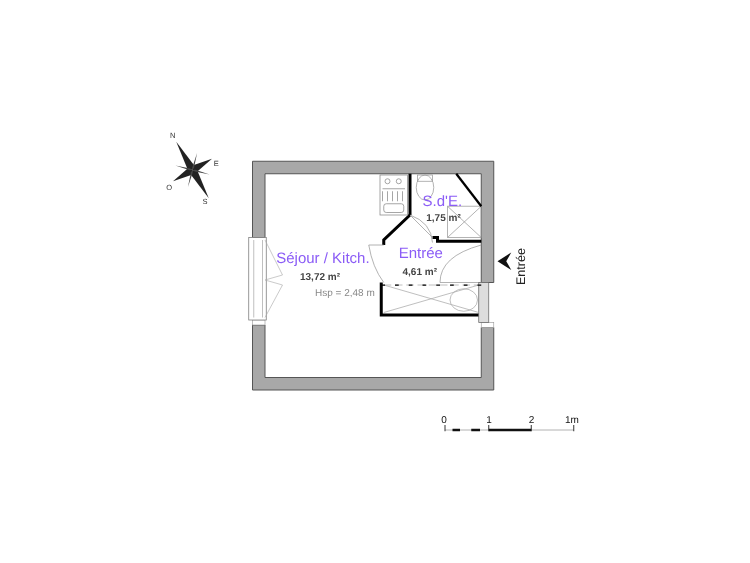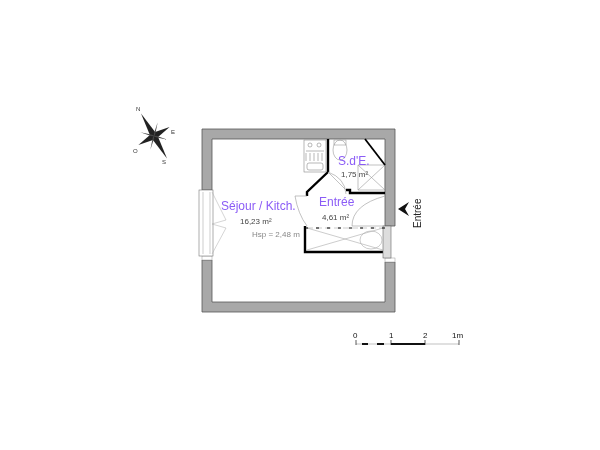--- a/index.html
+++ b/index.html
@@ -1,20 +1,20 @@
 <!DOCTYPE html>
 <html><head>
 <meta charset="utf-8">
 <style>
   html, body { margin:0; padding:0; background:#ffffff; }
   body { width:600px; height:450px; position:relative; overflow:hidden; font-family:"Liberation Sans", sans-serif; }
   #plan { position:absolute; left:0; top:0; width:600px; height:450px; }
   .lbl { position:absolute; color:#8b5cf6; white-space:nowrap; font-family:"Liberation Sans", sans-serif; }
   .room-name { font-size:12px; }
-  .room-area { font-size:8px; color:#444; }
+  .room-area { font-size:8px; color:#444;font-weight:bold; }
   .room-hsp { font-size:8px; color:#888; }
   .scale-tick { font-size:8px; color:#111; position:absolute; }
   .entry-text { position:absolute; font-size:10px; color:#222; transform:rotate(-90deg); transform-origin:left top; }
   .compass-letter { position:absolute; font-size:6px; color:#333; }
 </style>
 </head>
 <body>
 
 <div id="plan">
   <svg width="600" height="450" viewBox="0 0 600 450">
@@ -118,21 +118,21 @@
   </svg>
 
   
   <span class="compass-letter" style="left:136px;top:106px;">N</span>
   <span class="compass-letter" style="left:171px;top:129px;">E</span>
   <span class="compass-letter" style="left:162px;top:159px;">S</span>
   <span class="compass-letter" style="left:133px;top:148px;">O</span>
 
   
   <div class="lbl room-name" style="left:221px;top:199px;">Séjour / Kitch.</div>
-  <div class="lbl room-area" style="left:240px;top:217px;">16,23 m²</div>
+  <div class="lbl room-area" style="left:240px;top:217px;">13,72 m²</div>
   <div class="lbl room-hsp" style="left:232px;top:230px;margin-left:20px;">Hsp = 2,48 m</div>
 
   <div class="lbl room-name" style="left:319px;top:195px;">Entrée</div>
   <div class="lbl room-area" style="left:322px;top:213px;">4,61 m²</div>
 
   <div class="lbl room-name" style="left:338px;top:154px;">S.d'E.</div>
   <div class="lbl room-area" style="left:341px;top:170px;">1,75 m²</div>
 
   
   <div class="entry-text" style="left:412px;top:228px;">Entrée</div>

